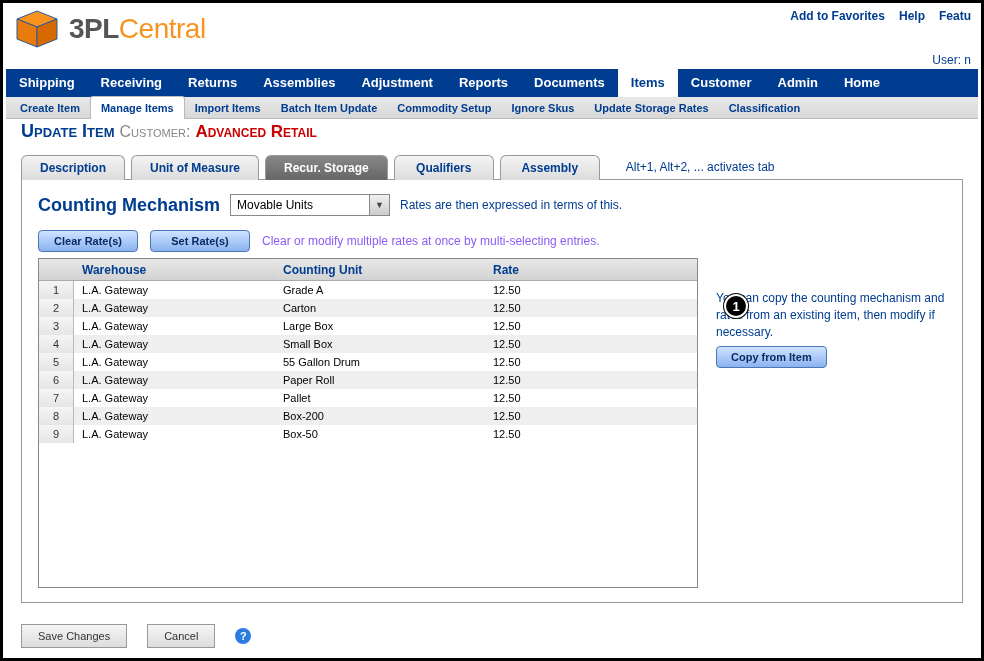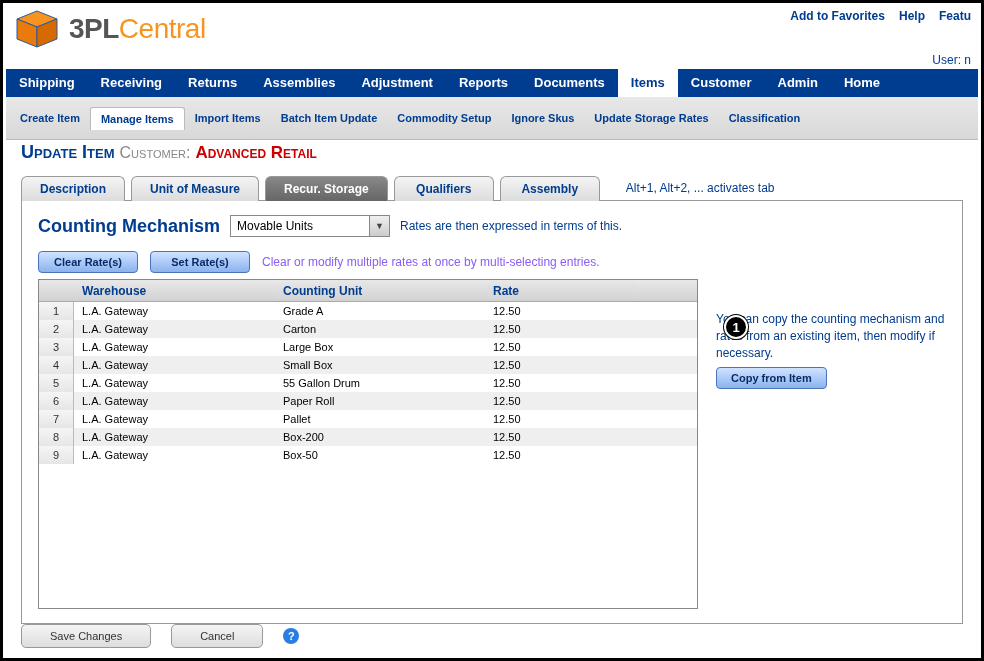--- a/index.html
+++ b/index.html
@@ -11,21 +11,21 @@
 .logo-text { font-size: 28px; font-weight: bold; letter-spacing: -0.5px; }
 .logo-3pl { color: #555; }
 .logo-central { color: #f7931e; font-weight: normal; }
 .top-links { display: flex; gap: 14px; font-size: 12px; color: #003c8f; font-weight: bold; }
 .top-links span { cursor: pointer; }
 .user-row { text-align: right; color: #003c8f; padding: 4px 10px 2px 0; font-size: 12px; }
 .user-label { color: #003c8f; }
 .main-nav { background: #003c8f; display: flex; padding: 0; height: 28px; align-items: stretch; margin: 0 3px; }
 .main-nav .nav-item { color: #fff; font-weight: bold; padding: 6px 13px; cursor: pointer; font-size: 13px; }
 .main-nav .nav-item.active { background: #fff; color: #003c8f; }
-.sub-nav { background: linear-gradient(#e8e8e8,#d8d8d8); border-bottom: 1px solid #bbb; display: flex; padding: 0 4px; height: 43px; align-items: center; margin: 0 3px; }
+.sub-nav { background: linear-gradient(#e8e8e8,#d8d8d8); border-bottom: 1px solid #bbb; display: flex; padding: 0 4px; height: 22px; align-items: center; margin: 0 3px; }
 .sub-nav .sub-item { color: #003c8f; font-weight: bold; font-size: 11px; padding: 5px 10px; cursor: pointer; }
 .sub-nav .sub-item.active { background: #fff; border: 1px solid #bbb; border-bottom: none; border-radius: 3px 3px 0 0; }
 .content { padding: 2px 18px; }
 .page-title { font-variant: small-caps; font-size: 18px; font-weight: bold; color: #003c8f; margin-bottom: 12px; }
 .page-title .cust-label { color: #888; font-weight: normal; font-size: 16px; }
 .page-title .cust-name { color: #c00; font-weight: bold; font-size: 17px; }
 .tabs-row { display: flex; align-items: center; gap: 0; border-bottom: 1px solid #999; }
 .tab { background: linear-gradient(#f4f4f4,#dcdcdc); border: 1px solid #999; border-bottom: none; border-radius: 6px 6px 0 0; padding: 5px 18px; margin-right: 6px; color: #003c8f; font-weight: bold; font-size: 12px; cursor: pointer; position: relative; top: 1px; min-width: 100px; text-align:center;}
 .tab.active { background: linear-gradient(#888,#666); color: #fff; }
 .tab-hint { margin-left: 20px; color: #003c8f; font-size: 12px; }
@@ -50,21 +50,21 @@
 .grid-body { }
 .grid-row { display: flex; height: 18px; align-items: center; font-size: 11px; }
 .grid-row:nth-child(even) { background: #efefef; }
 .grid-row .col-num { color: #333; font-size: 11px; background: linear-gradient(#f5f5f5,#e6e6e6); height:100%; display:flex; align-items:center; justify-content:center; }
 .grid-row .c-wh { width: 205px; padding-left: 8px; }
 .grid-row .c-cu { width: 210px; padding-left: 4px; }
 .grid-row .c-rate { width: 145px; padding-left: 4px; }
 .copy-text { color: #003c8f; font-size: 12px; margin-top: 96px; margin-bottom: 6px; line-height: 1.4; }
 .badge { position: absolute; width: 24px; height: 24px; background: #000; color: #fff; border-radius: 50%; display: flex; align-items: center; justify-content: center; font-weight: bold; font-size: 13px; border: 2px solid #fff; box-shadow: 0 0 0 1px #000; left: 8px; top: 100px; z-index: 5; }
 .bottom-bar { position: absolute; bottom: 10px; left: 18px; display: flex; align-items: center; gap: 20px; }
-.btn-grey { background: linear-gradient(#f5f5f5,#ddd); border: 1px solid #999; border-radius: 5px; padding: 5px 28px; font-size: 11px; cursor: pointer; color: #333; }
+.btn-grey { background: linear-gradient(#f5f5f5,#ddd); border: 1px solid #999; border-radius: 0; padding: 5px 16px; font-size: 11px; cursor: pointer; color: #333; }
 .help-icon { width: 16px; height: 16px; background: #2a7de1; color: #fff; border-radius: 50%; display: flex; align-items: center; justify-content: center; font-size: 11px; font-weight: bold; cursor: pointer; }
 </style>
 </head>
 <body>
 
 <div class="header">
   <div class="logo-wrap">
     <div class="logo-cube">
       <svg viewBox="0 0 48 40">
         <polygon points="24,2 44,10 24,18 4,10" fill="#f7931e" stroke="#2a5a9e" stroke-width="1"></polygon>

